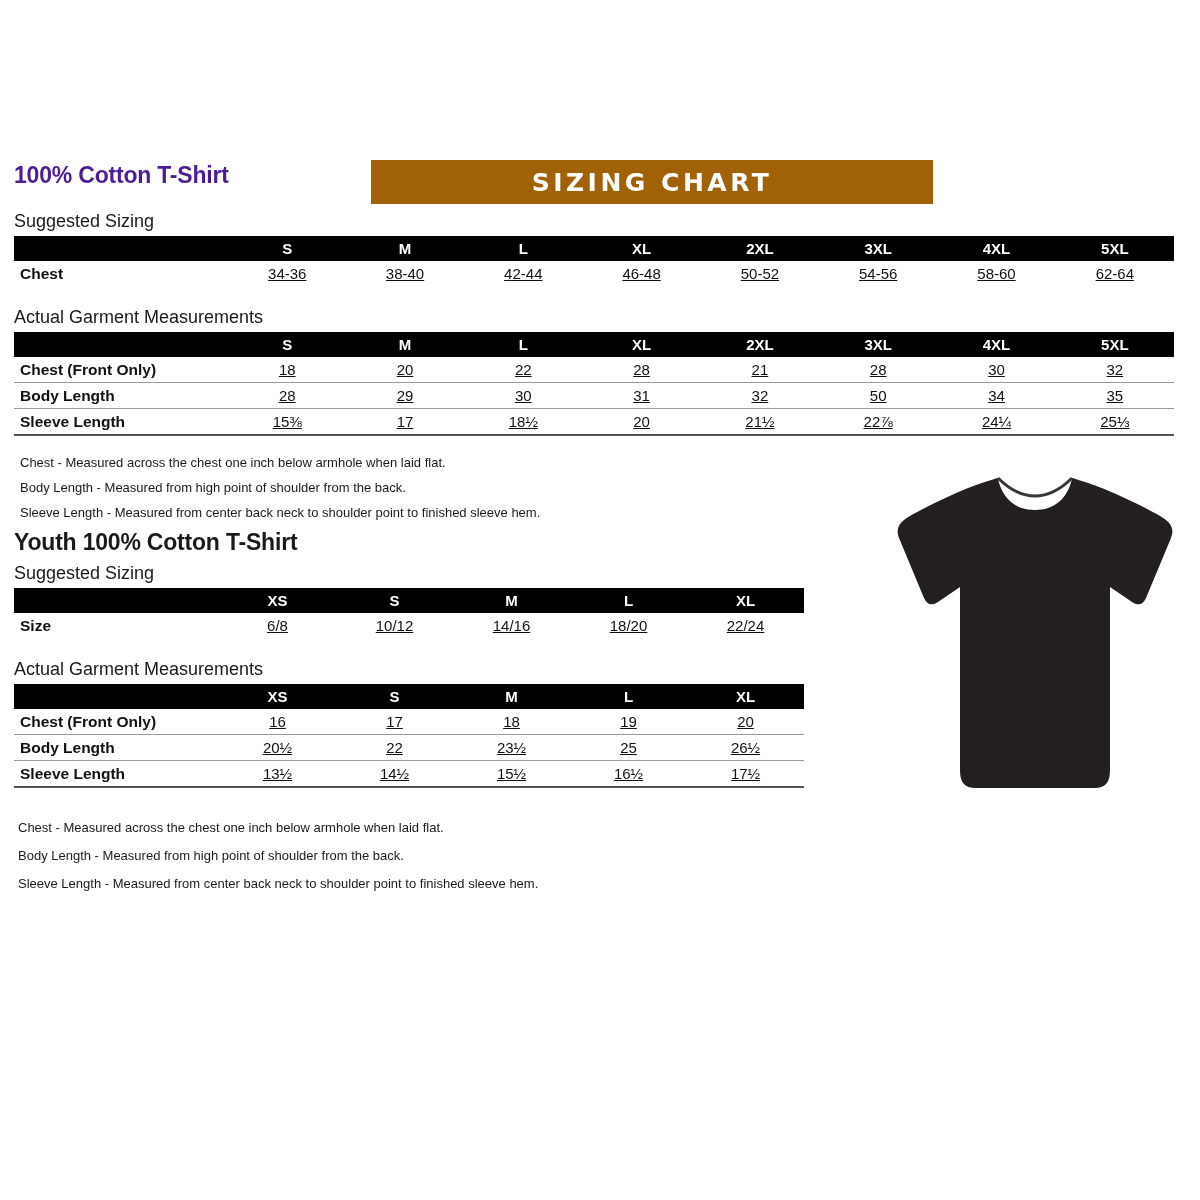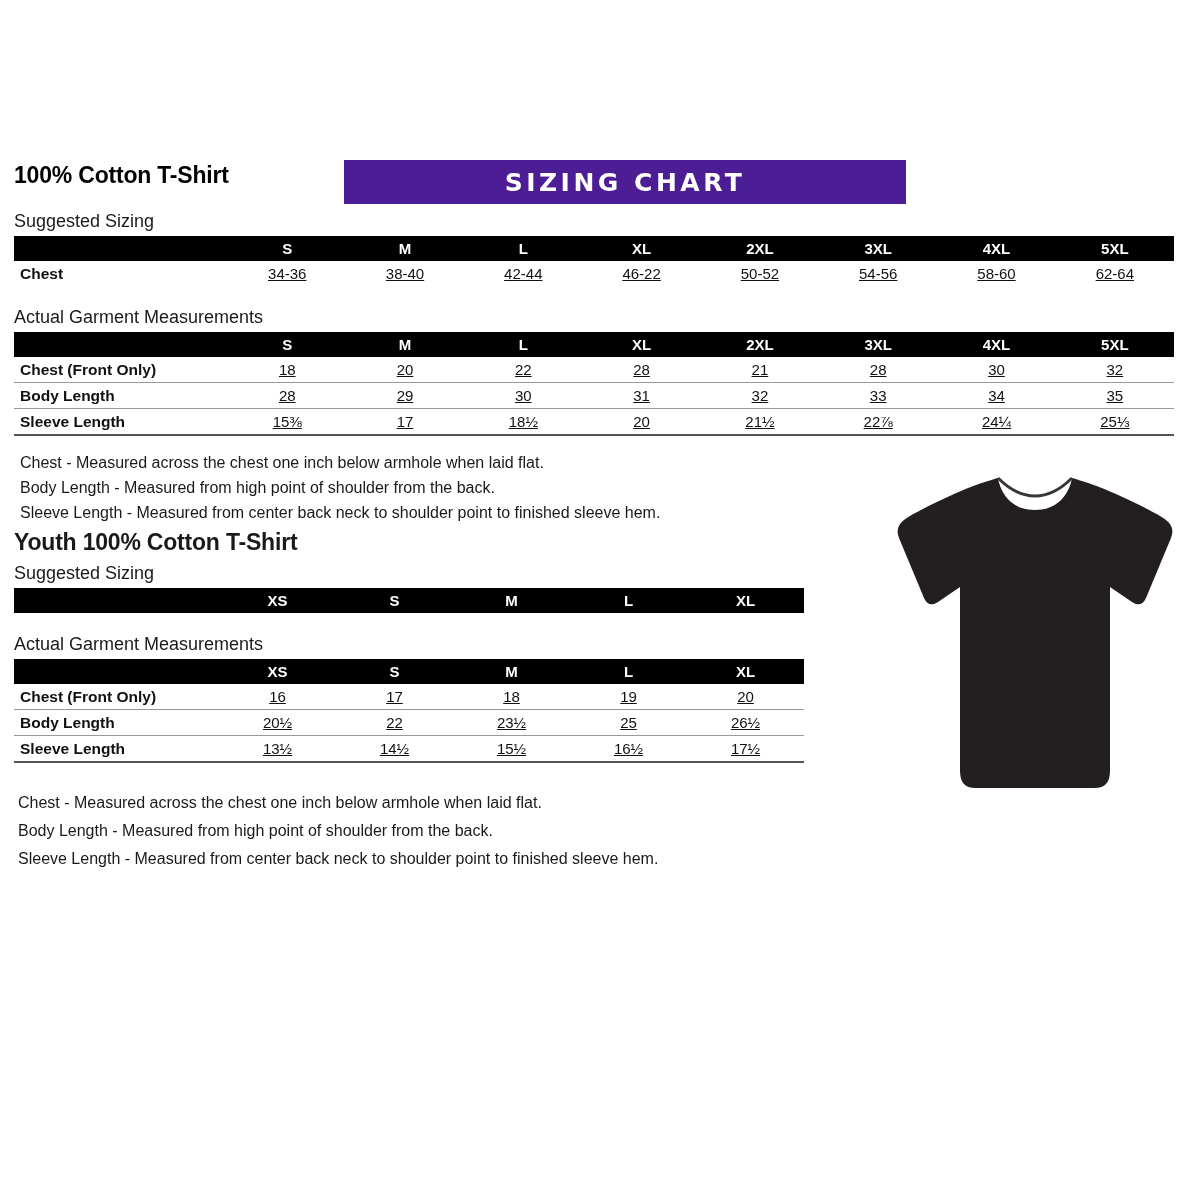--- a/index.html
+++ b/index.html
@@ -34,30 +34,31 @@
     display: flex;
     align-items: flex-start;
     height: 44px;
   }
   .adult-title {
     font-size: 23px;
     font-weight: 700;
     letter-spacing: -0.2px;
     line-height: 30px;
     width: 330px;
-    color: #000000;
+    color: #4c1d95;
   }
   .sizing-chart-banner {
-    background: #4c1d95;
+    background: #a16207;
     color: #ffffff;
     width: 562px;
     height: 44px;
     display: flex;
     align-items: center;
     justify-content: center;
+    margin-left: 27px;
   }
   .sizing-chart-banner span {
     font-family: "DejaVu Sans", sans-serif;
     font-size: 25px;
     font-weight: 700;
     letter-spacing: 3.5px;
   }
 
   .sub-label {
     font-size: 18px;
@@ -113,21 +114,21 @@
   .t-adult1 { width: 1160px; }
   .t-adult2 { width: 1160px; }
   .t-youth1 { width: 790px; }
   .t-youth2 { width: 790px; }
 
   
   .notes {
     margin-top: 14px;
   }
   .notes div {
-    font-size: 16px;
+    font-size: 13px;
     line-height: 25px;
     color: #1a1a1a;
     padding-left: 6px;
   }
   .notes.youth div {
     padding-left: 4px;
     line-height: 28px;
   }
 
   .youth-title {
@@ -183,21 +184,21 @@
         <td>2XL</td>
         <td>3XL</td>
         <td>4XL</td>
         <td>5XL</td>
       </tr>
       <tr>
         <td class="rowlabel">Chest</td>
         <td class="cell">34-36</td>
         <td class="cell">38-40</td>
         <td class="cell">42-44</td>
-        <td class="cell">46-22</td>
+        <td class="cell">46-48</td>
         <td class="cell">50-52</td>
         <td class="cell">54-56</td>
         <td class="cell">58-60</td>
         <td class="cell">62-64</td>
       </tr>
     </tbody>
       </table>
 
     <div class="sub-label" style="margin-top:20px;">Actual Garment Measurements</div>
     <table class="size-table t-adult2">
@@ -235,21 +236,21 @@
         <td class="cell">30</td>
         <td class="cell">32</td>
       </tr>
       <tr class="line-under">
         <td class="rowlabel">Body Length</td>
         <td class="cell">28</td>
         <td class="cell">29</td>
         <td class="cell">30</td>
         <td class="cell">31</td>
         <td class="cell">32</td>
-        <td class="cell">33</td>
+        <td class="cell">50</td>
         <td class="cell">34</td>
         <td class="cell">35</td>
       </tr>
       <tr class="thickline-under">
         <td class="rowlabel">Sleeve Length</td>
         <td class="cell">15⅜</td>
         <td class="cell">17</td>
         <td class="cell">18½</td>
         <td class="cell">20</td>
         <td class="cell">21½</td>
@@ -279,20 +280,28 @@
           <col style="width:117px">
       </colgroup>
       <tbody>
           <tr class="hdr-row">
         <td class="hdr-blank"></td>
         <td>XS</td>
         <td>S</td>
         <td>M</td>
         <td>L</td>
         <td>XL</td>
+      </tr>
+      <tr>
+        <td class="rowlabel">Size</td>
+        <td class="cell">6/8</td>
+        <td class="cell">10/12</td>
+        <td class="cell">14/16</td>
+        <td class="cell">18/20</td>
+        <td class="cell">22/24</td>
       </tr>
     </tbody>
       </table>
 
     <div class="sub-label" style="margin-top:20px;">Actual Garment Measurements</div>
     <table class="size-table t-youth2">
       <colgroup>
         <col style="width:205px">
           <col style="width:117px">
           <col style="width:117px">

